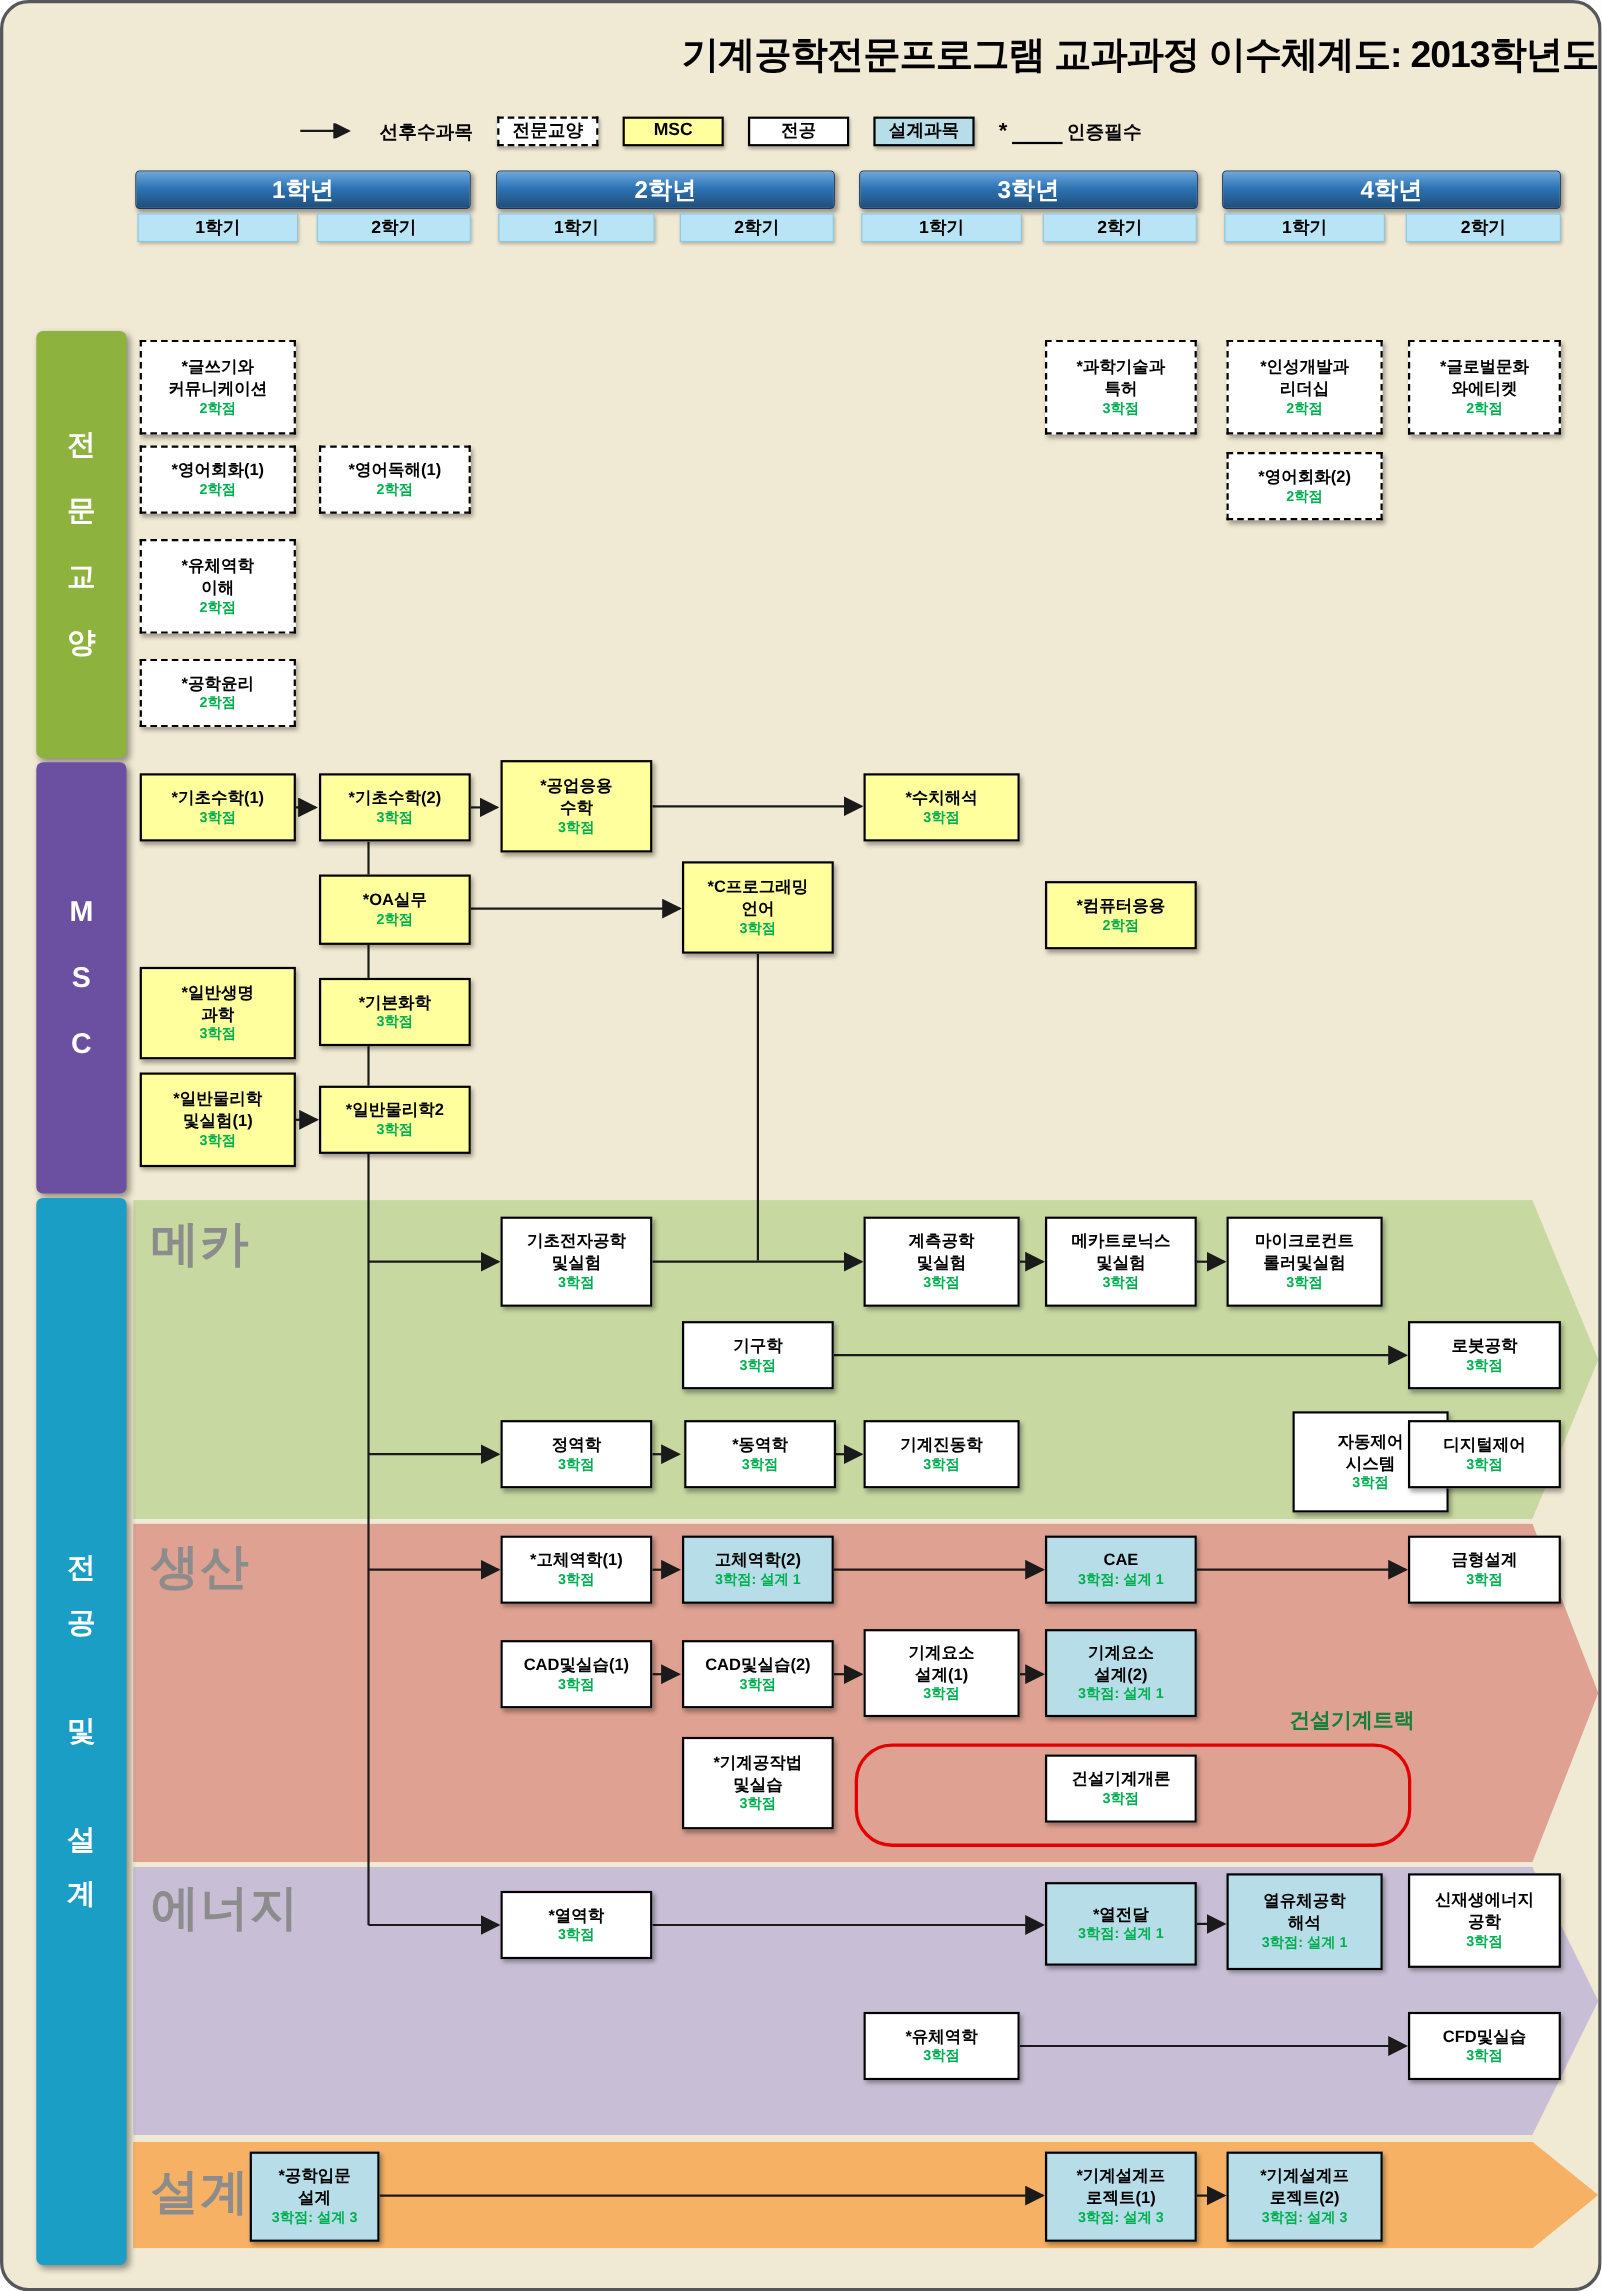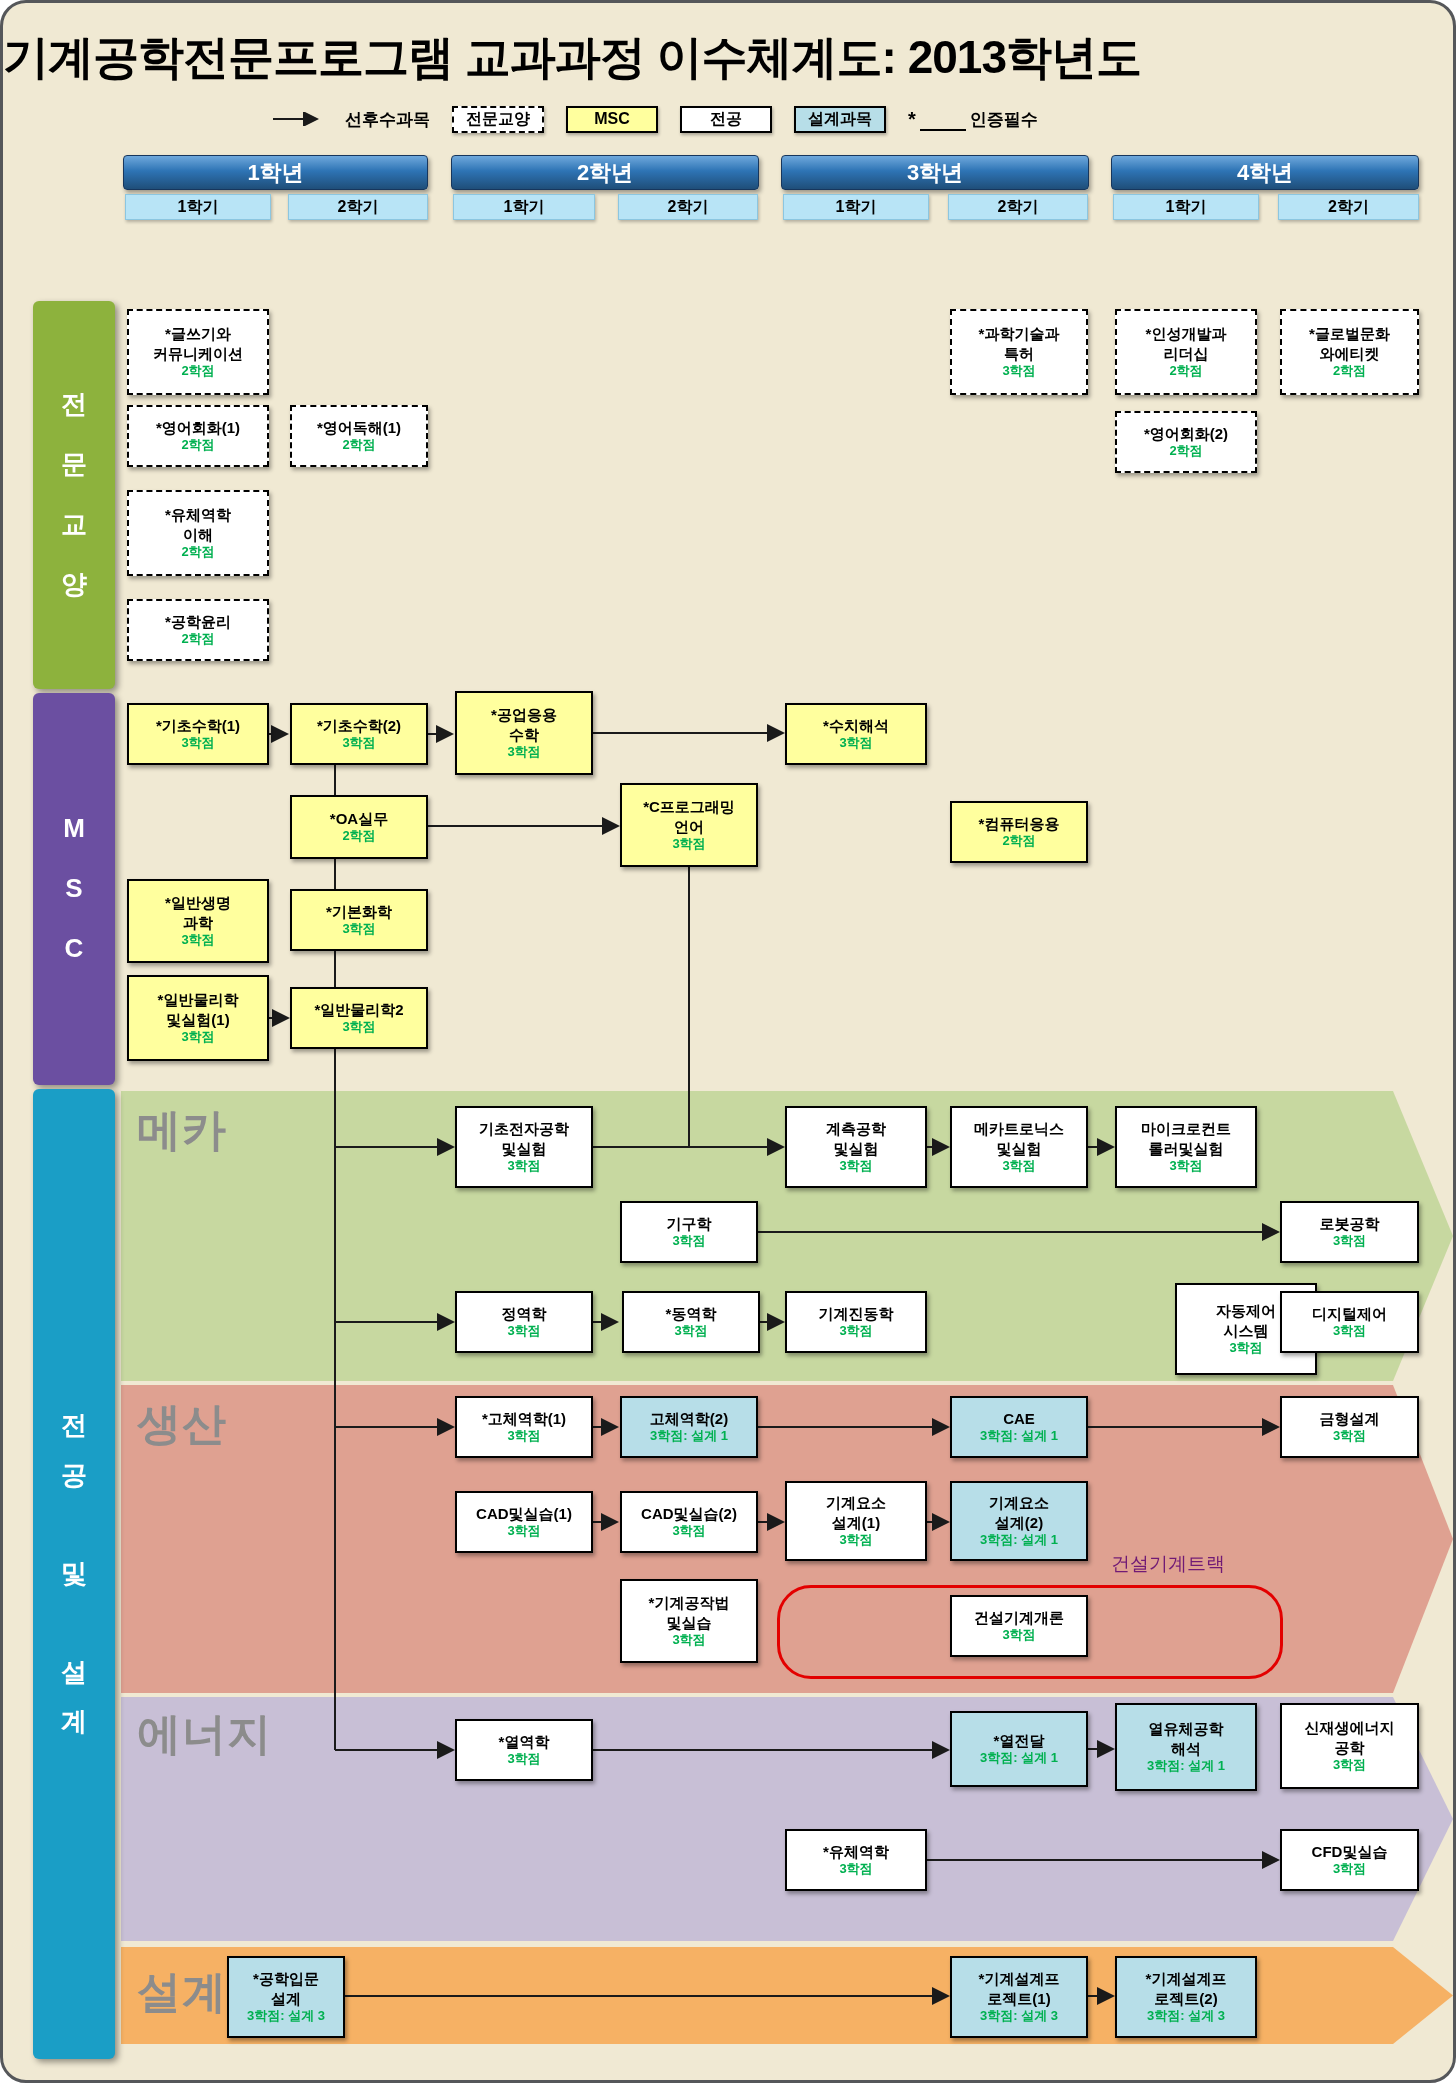--- a/index.html
+++ b/index.html
@@ -1,18 +1,18 @@
 <!DOCTYPE html>
 <html><head>
 <meta charset="utf-8">
 <style>
   *{margin:0;padding:0;box-sizing:border-box}
   html,body{width:1456px;height:2083px;background:#fff;font-family:"Liberation Sans",sans-serif}
   #page{position:relative;width:1456px;height:2083px;background:#f0e9d3;border:3px solid #55575a;border-radius:26px;overflow:hidden}
-  .title{position:absolute;top:24px;left:0;width:100%;text-align:left;font-size:46px;font-weight:bold;color:#000;letter-spacing:-1px}
+  .title{position:absolute;top:24px;left:0;width:100%;text-align:right;font-size:34px;font-weight:bold;color:#000;letter-spacing:-1px}
   
   .legend{position:absolute;top:100px;left:268px;height:32px;display:flex;align-items:center;gap:22px;z-index:5}
   .legend .lbl{font-size:17px;font-weight:bold;color:#000}
   .lgbox{width:92px;height:27px;display:flex;align-items:center;justify-content:center;font-size:16px;font-weight:bold;background:#fff;border:2px solid #000;box-shadow:1px 2px 3px rgba(0,0,0,.3)}
   .lgbox.dash{border-style:dashed}
   .lgbox.yel{background:#ffff9e}
   .lgbox.blu{background:#b7dee8}
   .cert{display:flex;align-items:flex-end;gap:4px}
   .cert .star{font-size:20px;font-weight:bold}
   .cert .uline{width:46px;border-bottom:2px solid #000;height:14px}
@@ -34,21 +34,21 @@
   
   .box{position:absolute;display:flex;flex-direction:column;align-items:center;justify-content:center;text-align:center;background:#fff;border:2px solid #000;box-shadow:2px 3px 4px rgba(0,0,0,.35);z-index:6;padding:2px}
   .box .t{font-size:15px;font-weight:bold;color:#000;line-height:1.3;white-space:pre-line}
   .box .t.star{}
   .box .c{font-size:13px;font-weight:bold;color:#00b050;line-height:1.3;white-space:pre-line}
   .box.ge{border:2px dashed #000}
   .box.msc{background:#ffff9e}
   .box.design{background:#b7dee8}
   
   #track-rect{position:absolute;left:774px;top:1582px;width:506px;height:94px;border:3px solid #e30000;border-radius:34px;z-index:3}
-  #track-label{position:absolute;left:1108px;top:1548px;width:175px;text-align:left;font-size:19px;font-weight:normal;color:#701a75;z-index:4}
+  #track-label{position:absolute;left:1108px;top:1548px;width:175px;text-align:right;font-size:19px;font-weight:bold;color:#15803d;z-index:4}
   
   #arrows{position:absolute;left:0;top:0;z-index:4;pointer-events:none}
   #arrows line, #arrows polyline{stroke:#1a1a1a;stroke-width:2;fill:none}
 </style>
 </head>
 <body>
 
 <div id="page">
 
   <div class="title">기계공학전문프로그램 교과과정 이수체계도: 2013학년도</div>

